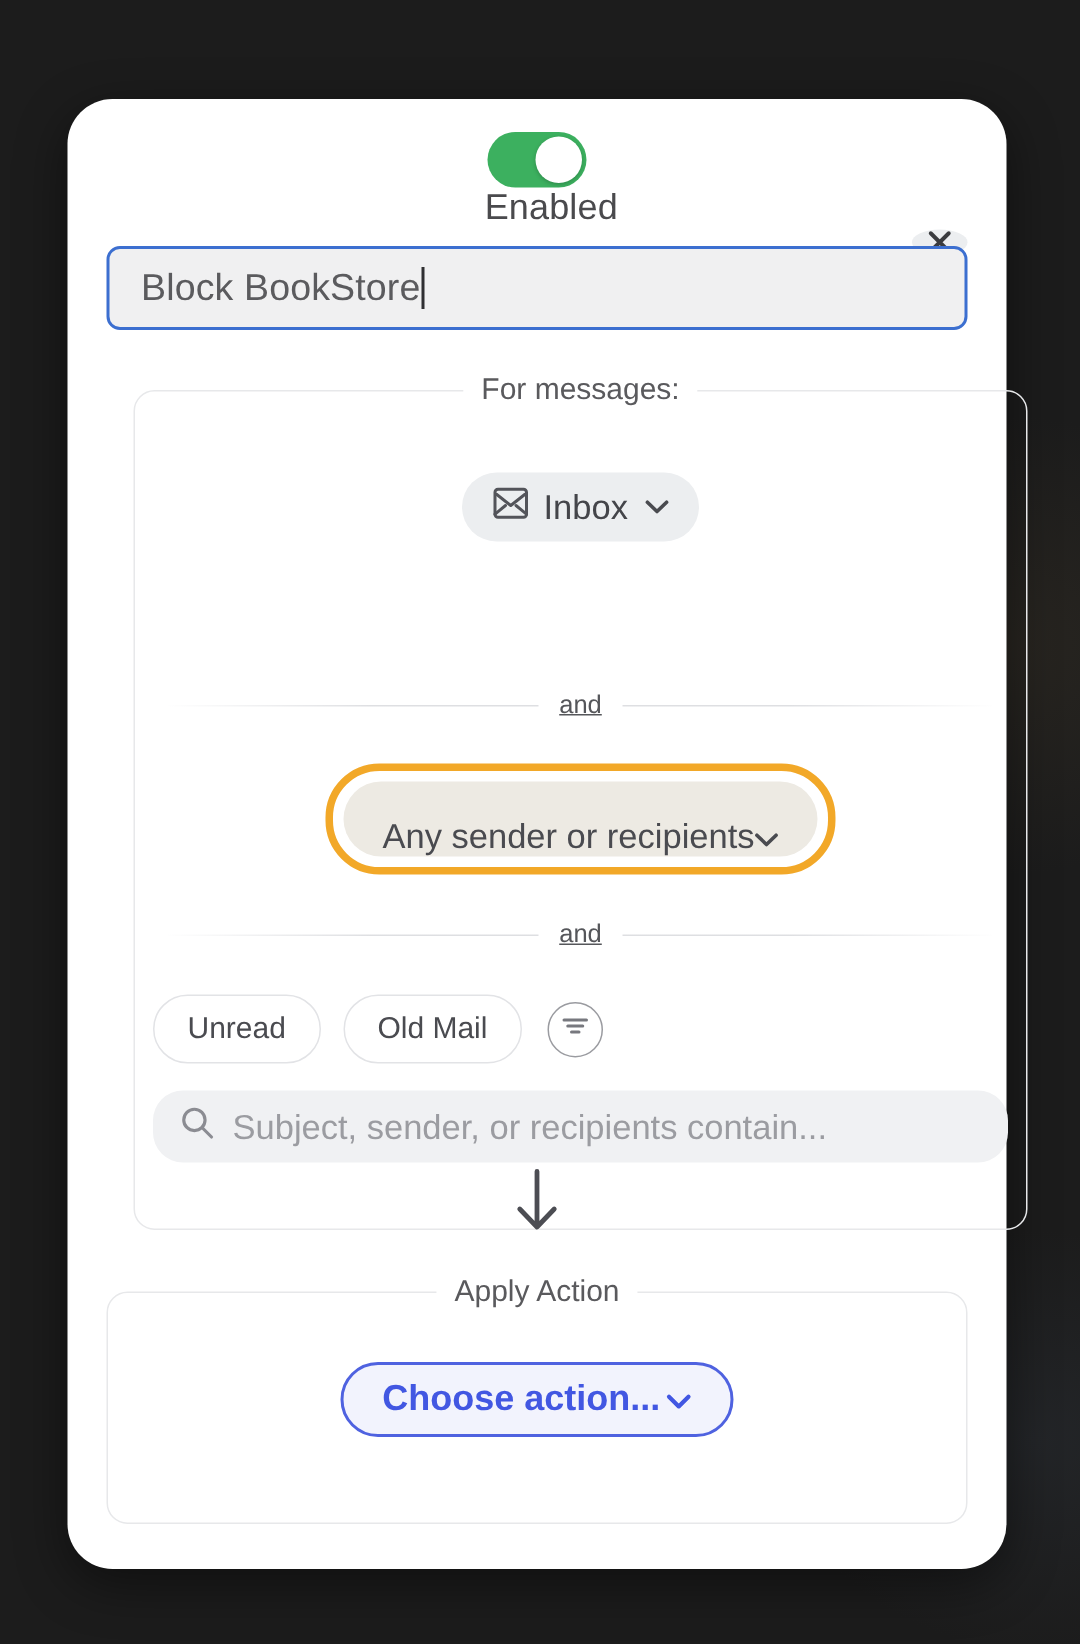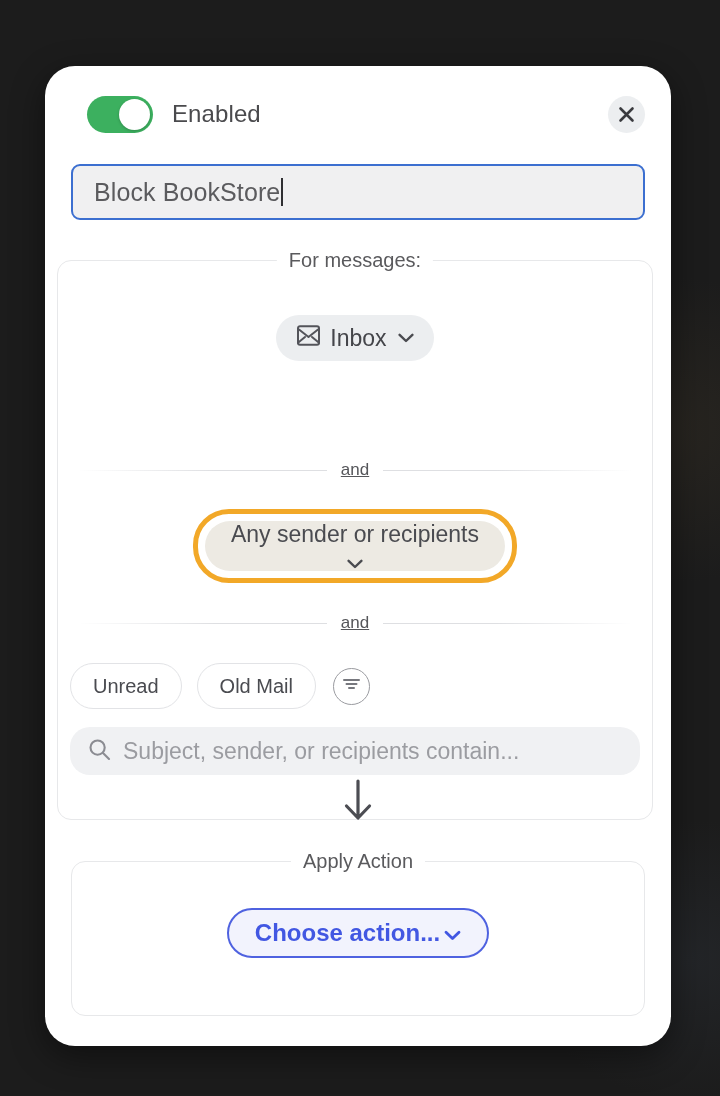--- a/index.html
+++ b/index.html
@@ -35,25 +35,26 @@
     height: 980px;
     background: #ffffff;
     border-radius: 30px;
     box-shadow: 0 10px 34px rgba(0,0,0,0.45);
     padding: 0;
   }
 
   
   .header {
     position: absolute;
-    left: 16px; right: 0; top: 22px;
+    left: 0; right: 0; top: 22px;
     height: 52px;
     display: flex;
     align-items: center;
     padding: 0 26px 0 26px;
+    flex-direction: column;
   }
 
   .toggle {
     width: 66px;
     height: 37px;
     border-radius: 19px;
     background: #3cb05f;
     position: relative;
     flex: 0 0 auto;
     cursor: pointer;
@@ -132,21 +133,21 @@
     left: 50%;
     transform: translateX(-50%);
     background: #ffffff;
     padding: 0 12px;
     font-size: 20px;
     color: #5a5a5d;
     white-space: nowrap;
   }
 
   #conditions-section {
-    left: 12px;
+    left: 44px;
     top: 194px;
     width: 596px;
     height: 560px;
     padding-left: 8px;
   }
 
   #action-section {
     left: 26px;
     top: 795px;
     width: 574px;
@@ -205,30 +206,29 @@
     top: 248px;
     left: 50%;
     transform: translateX(-50%);
     padding: 7px;
     border-radius: 36px;
     border: 5px solid #f2a828;
     background: #ffffff;
   }
   #sender-pill {
     display: inline-flex;
-    align-items: center;
+    align-items: flex-end;
     height: 50px;
     padding: 0 26px;
     border-radius: 25px;
     background: #edeae3;
     font-size: 23px;
     color: #4a4b50;
     cursor: pointer;
     white-space: nowrap;
-    flex-direction: column;
   }
 
   
   #filters-row {
     position: absolute;
     top: 402px;
     left: 12px;
     right: 12px;
     display: flex;
     align-items: center;

